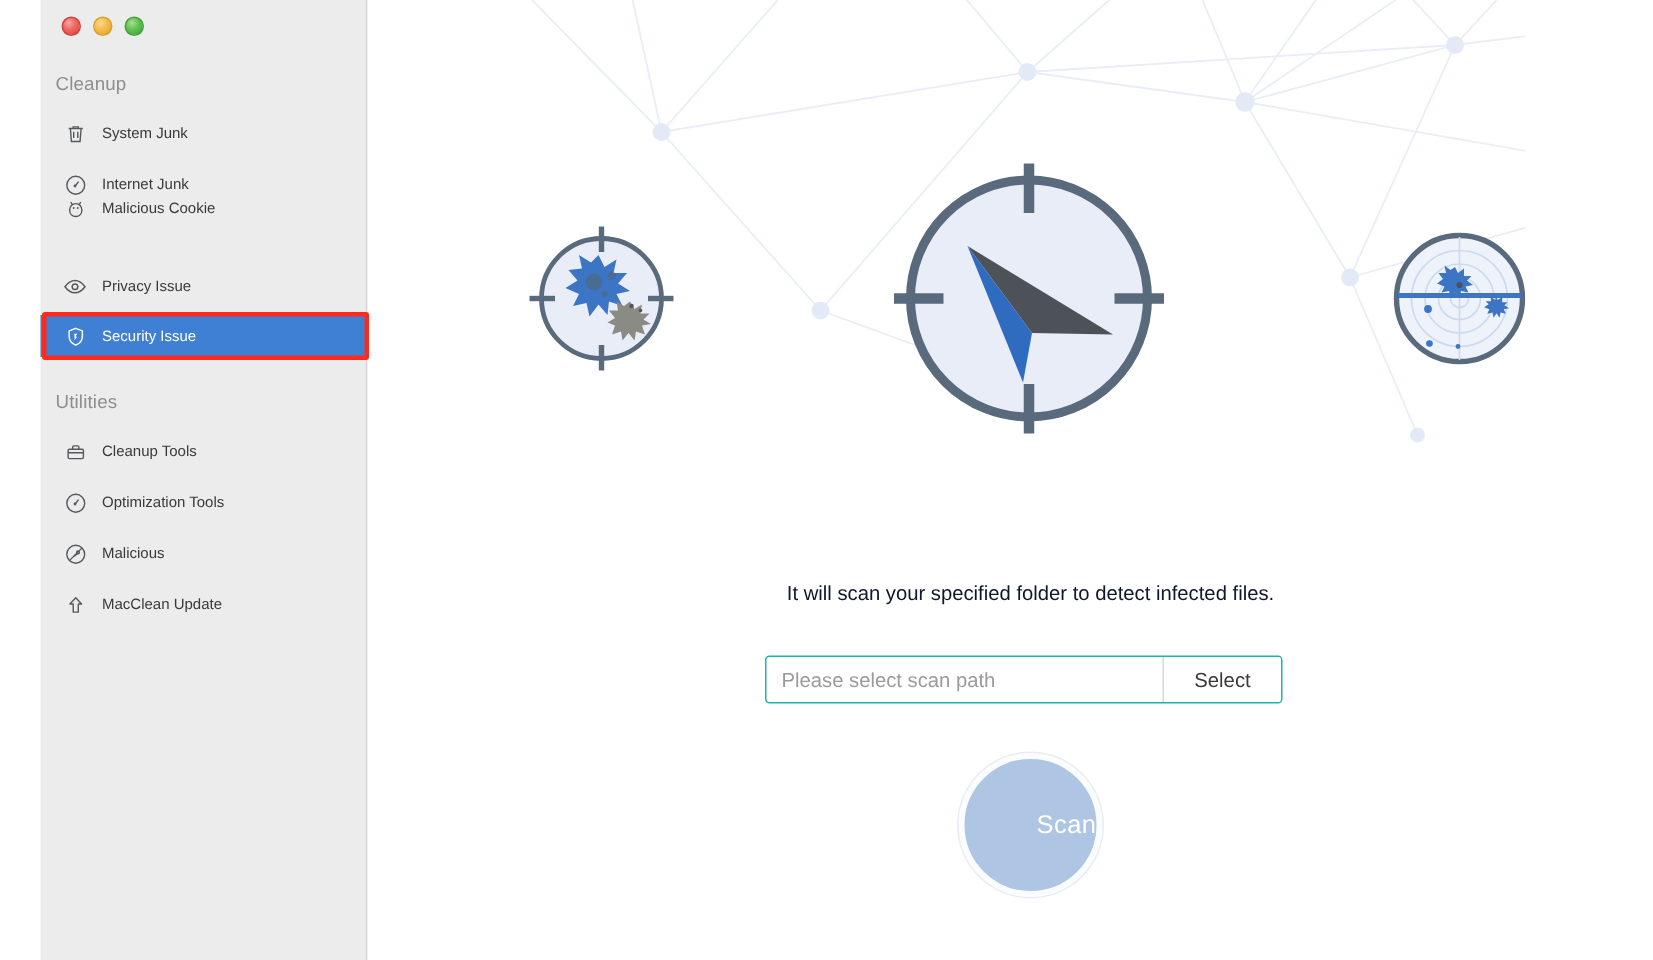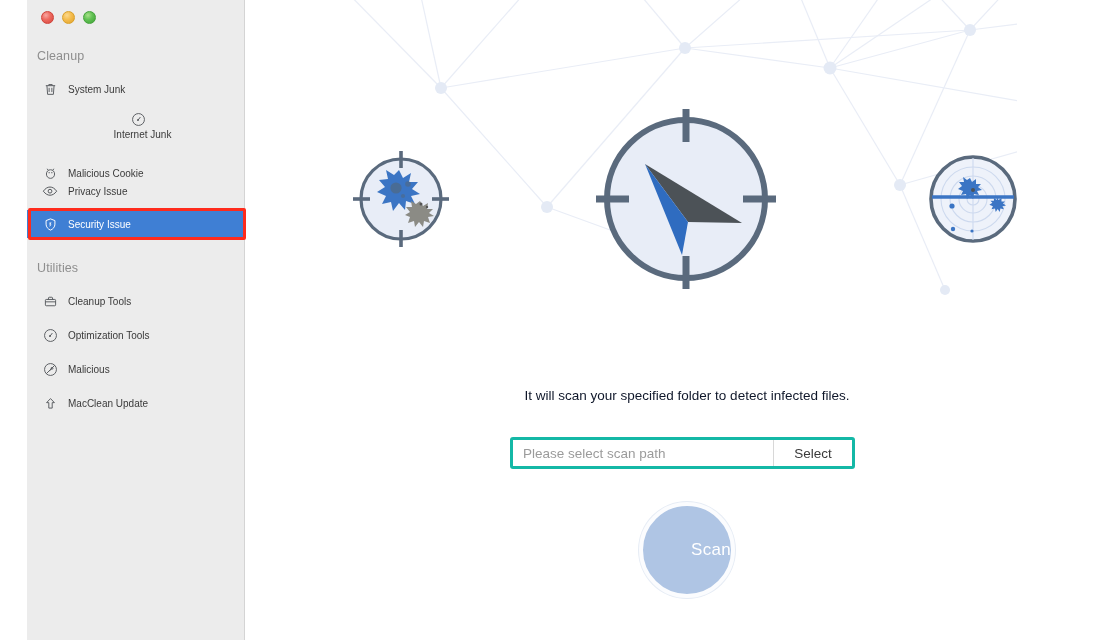--- a/index.html
+++ b/index.html
@@ -90,22 +90,22 @@
     font-size: 10px;
     color: #3a3a3a;
     white-space: nowrap;
   }
   .nav-item.selected {
     background: #3f7fd4;
   }
   .nav-item.selected .nav-label { color: #ffffff; }
 
   #nav-system-junk      { top: 75px; }
-  #nav-internet-junk    { top: 109px; flex-direction: column; }
-  #nav-malicious-cookie { top: 159px; }
+  #nav-internet-junk    { top: 109px; }
+  #nav-malicious-cookie { top: 125px; }
   #nav-privacy-issue    { top: 177px; }
   #nav-security-issue   { top: 210px; }
   #nav-cleanup-tools      { top: 287px; }
   #nav-optimization-tools { top: 321px; }
   #nav-quarantine         { top: 355px; }
   #nav-macclean-update    { top: 389px; }
 
   
   #annotation-box {
     position: absolute;
@@ -167,21 +167,21 @@
     color: #0f172a;
   }
 
   #path-row {
     position: absolute;
     top: 437px;
     left: 265px;
     width: 345px;
     height: 32px;
     display: flex;
-    border: 3px solid #14b8a6;
+    border: 1px solid #14b8a6;
     border-radius: 3px;
     background: #ffffff;
     overflow: hidden;
     justify-content: flex-end;
   }
   #scan-path-input {
     flex: 1 1 auto;
     border: none;
     outline: none;
     padding: 0 10px;

